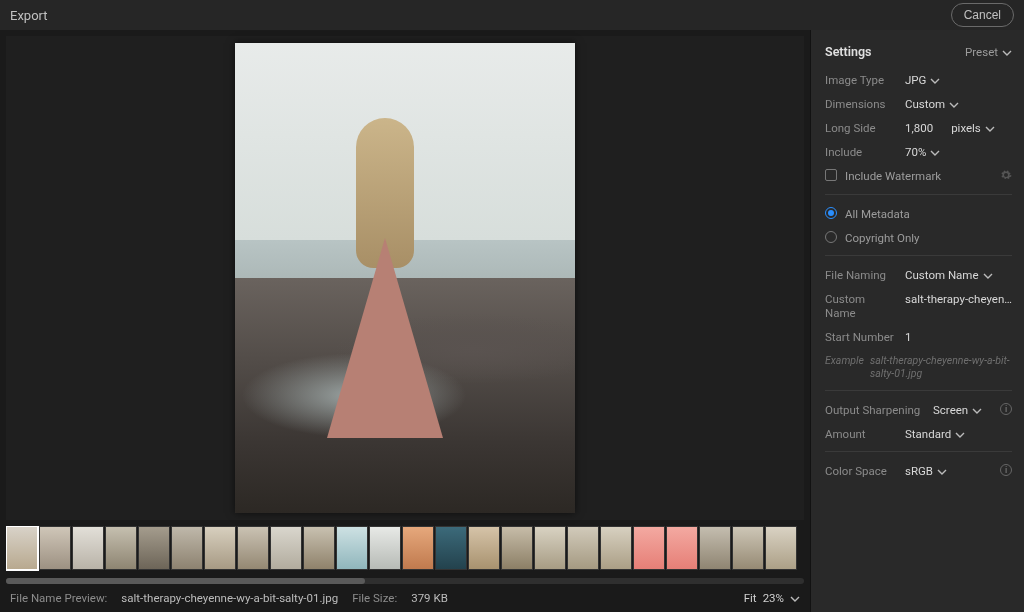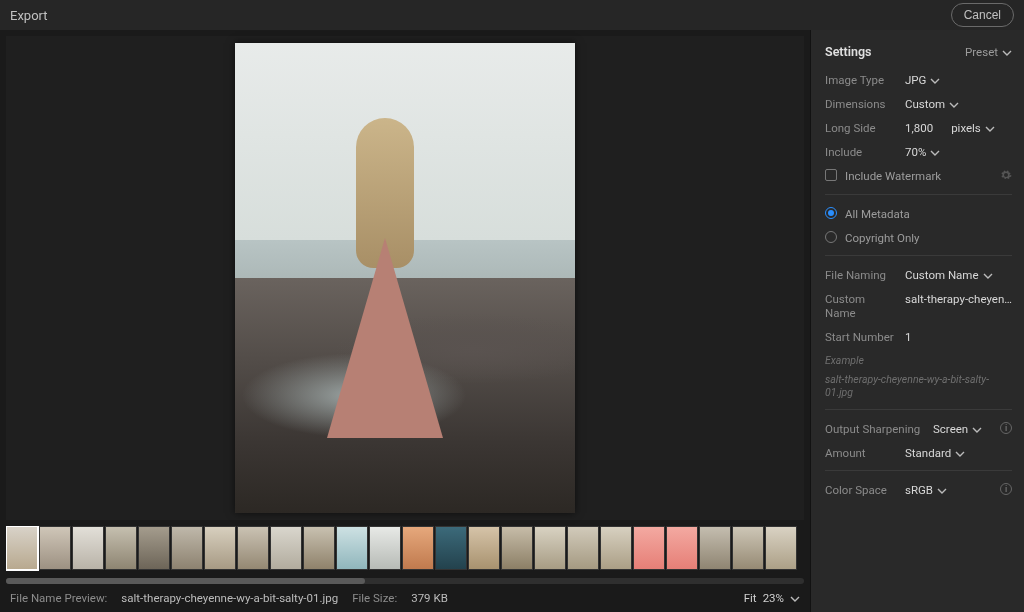--- a/index.html
+++ b/index.html
@@ -196,21 +196,21 @@
     display: inline-block;
   }
   .gear-placeholder { margin-left: auto; color: #555; }
   .radio {
     width: 12px; height: 12px; border-radius: 50%; border: 1px solid #777;
     display: inline-flex; align-items: center; justify-content: center;
   }
   .radio.checked { border-color: #2a8fff; }
   .radio.checked::after { content:""; width:6px; height:6px; background:#2a8fff; border-radius:50%; }
   .divider { height: 1px; background: #3a3a3a; margin: 10px 0 12px; }
-  .example { color: #6f6f6f; font-style: italic; font-size: 10.5px; flex-direction: column; }
+  .example { color: #6f6f6f; font-style: italic; font-size: 10.5px; }
   .info-dot {
     width: 12px; height: 12px; border-radius: 50%; border: 1px solid #666;
     display:inline-flex; align-items:center; justify-content:center;
     font-size:9px; color:#888; margin-left:auto;
   }
 </style>
 </head>
 <body>
 
 <div class="titlebar">

